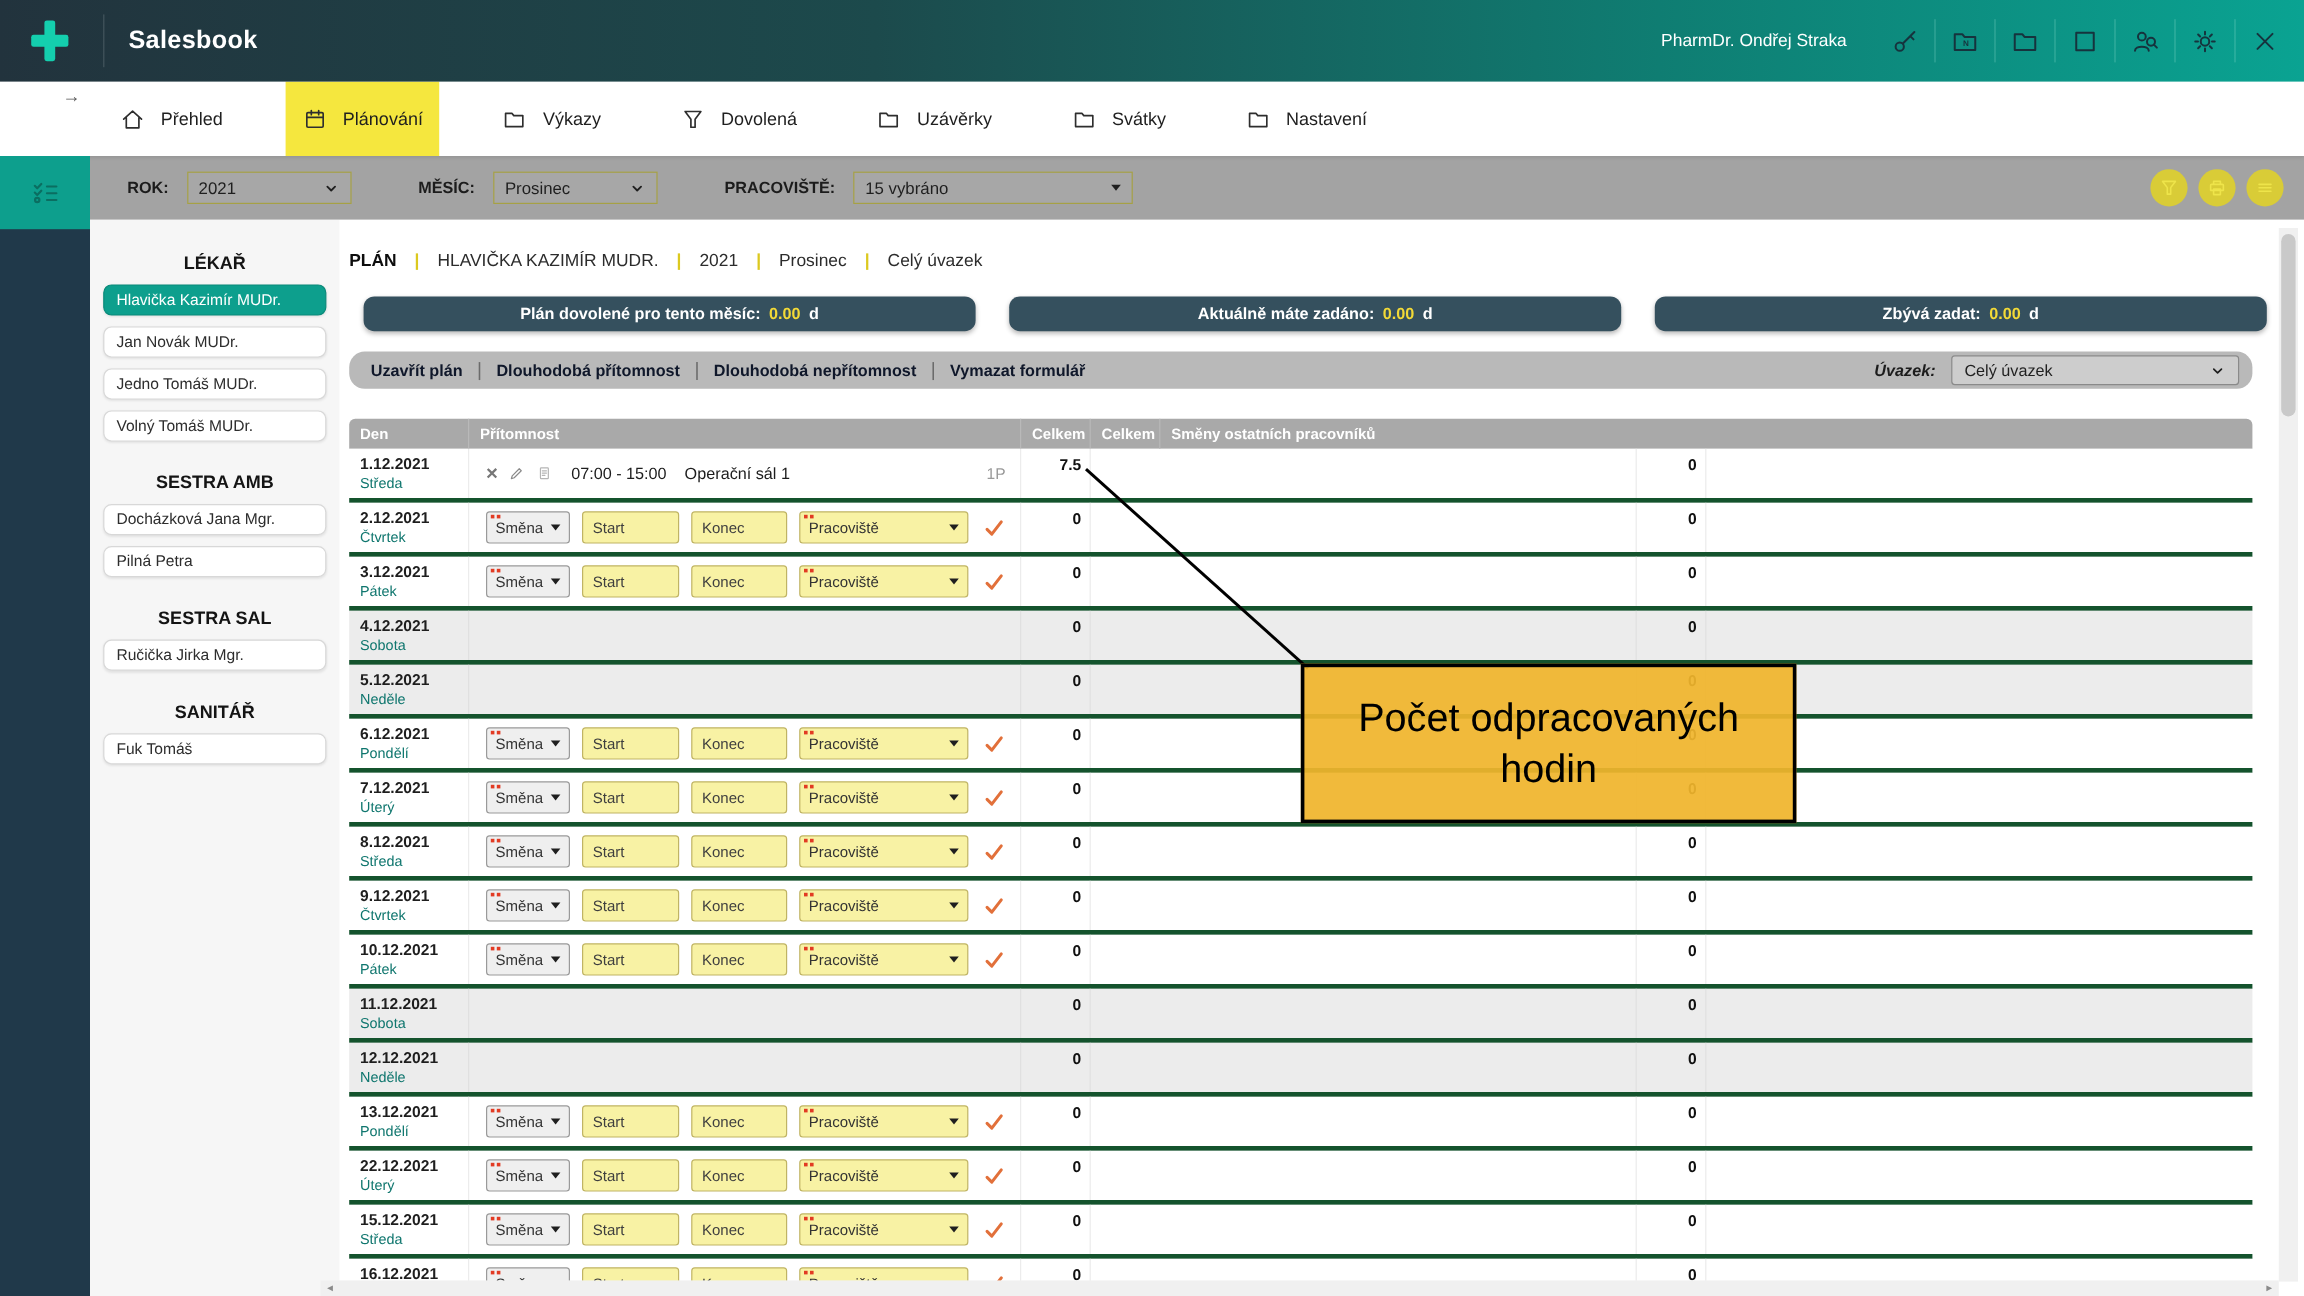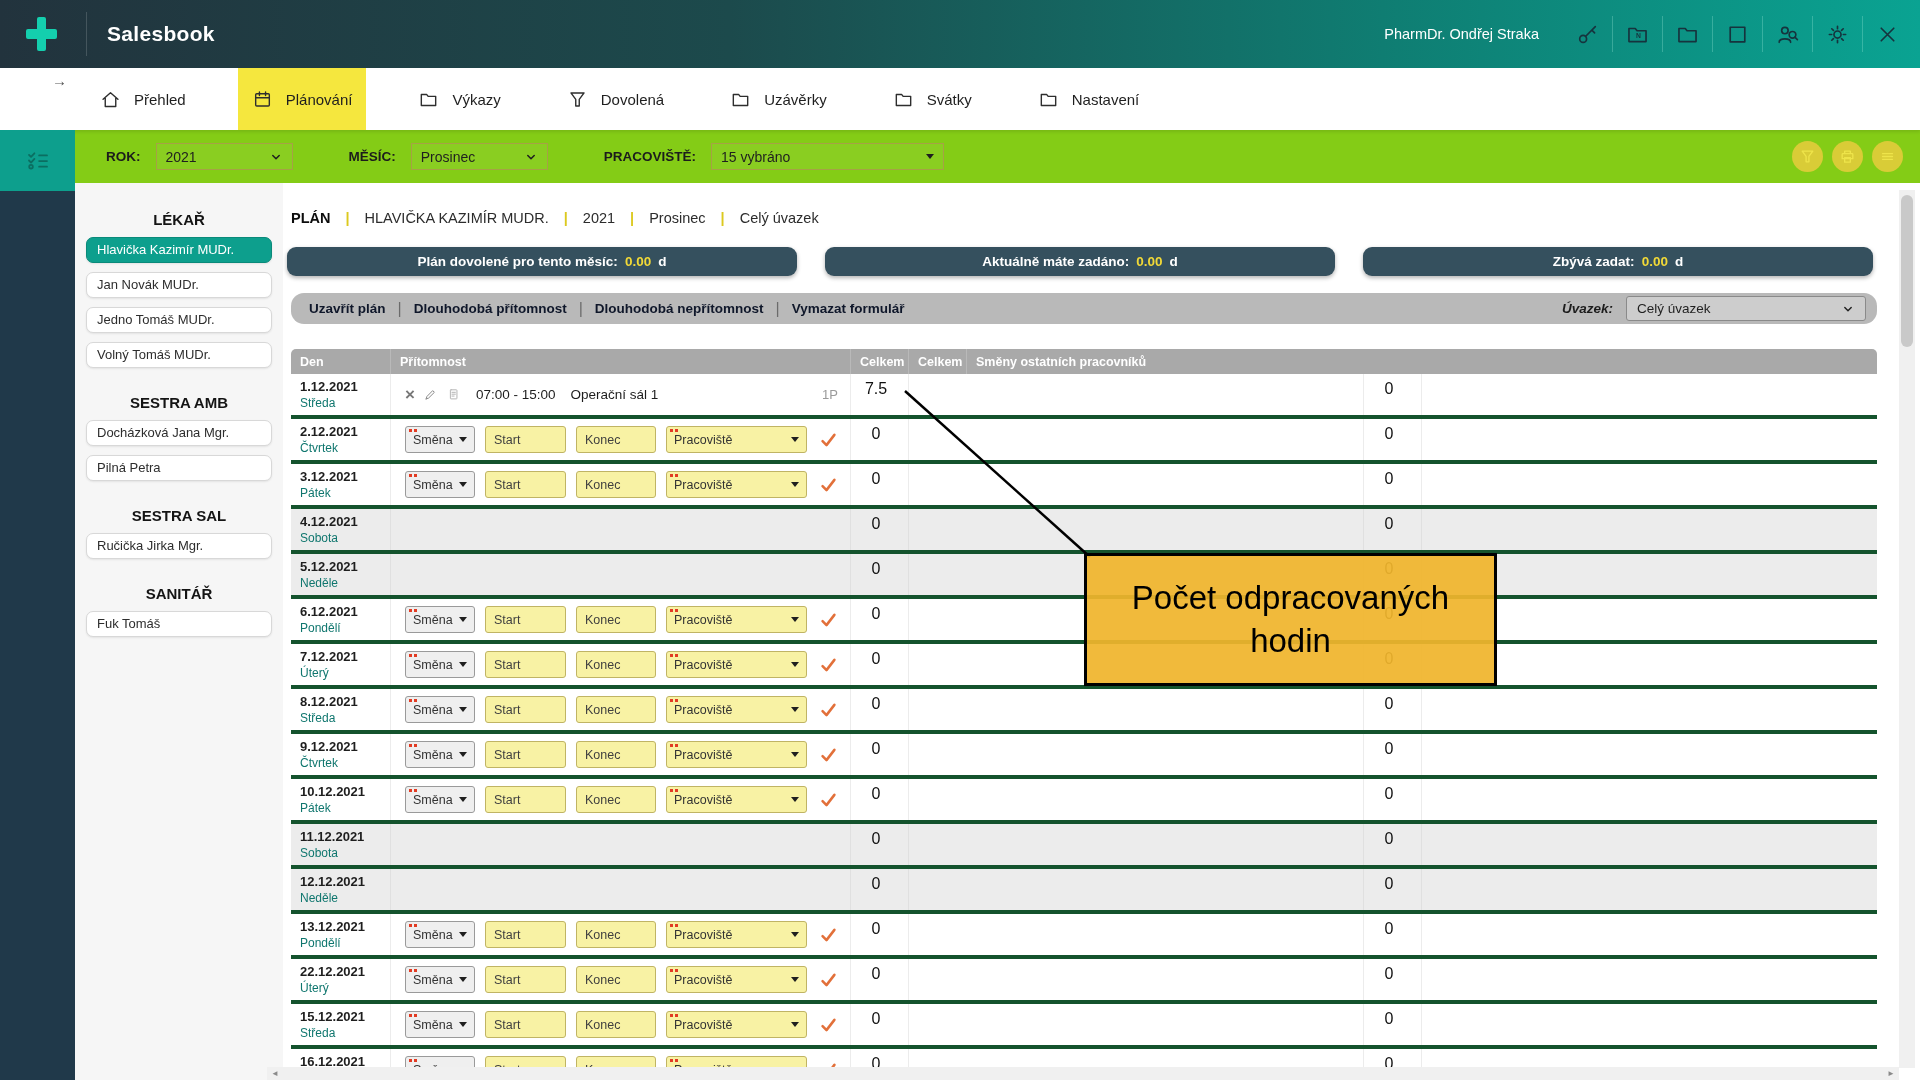--- a/index.html
+++ b/index.html
@@ -34,21 +34,21 @@
   .nav-ic{display:flex;color:#2e2e2e;}
   .nav-ic svg{width:21px;height:21px;}
 
   
   .side-strip{position:absolute;top:130px;left:0;width:75px;height:950px;background:#20394a;}
   .side-square{position:absolute;top:130px;left:0;width:75px;height:61px;background:#0d9f8d;color:#0b6e61;
     display:flex;align-items:center;justify-content:center;cursor:pointer;z-index:2;}
   .side-square svg{width:31px;height:28px;}
 
   
-  .filterbar{position:absolute;top:130px;left:75px;width:1845px;height:53px;background:#84cc16;
+  .filterbar{position:absolute;top:130px;left:75px;width:1845px;height:53px;background:#a3a3a3;
     display:flex;align-items:center;padding-left:31px;z-index:1;}
   .f-label{font-weight:bold;font-size:13.5px;color:#1c1c1c;margin-right:15px;}
   .f-select{height:27px;border:1px solid #a6a145;display:flex;align-items:center;justify-content:space-between;
     padding:0 9px;font-size:14px;color:#1f1f1f;cursor:pointer;background:rgba(255,255,255,.05);}
   .f-select svg{width:13px;height:13px;stroke-width:2.6 !important;}
   .f-sel-rok,.f-sel-mesic{width:137px;margin-right:56px;}
   .f-sel-prac{width:233px;}
   .tri{width:0;height:0;border-left:4.5px solid transparent;border-right:4.5px solid transparent;border-top:5.5px solid #1f1f1f;}
   .f-circles{margin-left:auto;display:flex;gap:9px;padding-right:17px;}
   .f-circle{width:31px;height:31px;border-radius:50%;background:#d9cc37;color:#eee44a;
@@ -63,21 +63,21 @@
     padding:4px 10px 5px;font-size:13px;color:#2d2d2d;box-shadow:0 1px 2px rgba(0,0,0,.08);cursor:pointer;}
   .staff-btn.selected{background:#0d9f8d;border-color:#0a8a7a;color:#fff;}
 
   
   .main{position:absolute;top:183px;left:283px;width:1637px;height:885px;background:#fff;overflow:hidden;}
   .breadcrumb{position:absolute;top:27px;left:8px;display:flex;gap:15px;align-items:center;
     font-size:14.5px;color:#2c2c2c;}
   .bc-item.first{font-weight:bold;color:#0d0d0d;}
   .bc-sep{color:#dcc91f;font-weight:bold;}
 
-  .pills{position:absolute;top:64px;left:4px;width:1586px;display:flex;gap:28px;}
+  .pills{position:absolute;top:64px;left:20px;width:1586px;display:flex;gap:28px;}
   .pill{flex:1;height:29px;background:#35505e;border-radius:9px;display:flex;align-items:center;
     justify-content:center;gap:7px;color:#fff;font-size:13.5px;font-weight:bold;box-shadow:0 2px 4px rgba(0,0,0,.3);}
   .pill .val{color:#f2d937;}
 
   .toolbar{position:absolute;top:110px;left:8px;width:1586px;height:31px;background:#b9b9b9;border-radius:13px;
     display:flex;align-items:center;padding:0 5px 0 18px;}
   .tb-act{font-size:13.5px;font-weight:bold;color:#0f172a;cursor:pointer;}
   .tb-pipe{color:#6b6b6b;margin:0 12px;}
   .uvazek{margin-left:auto;display:flex;align-items:center;}
   .uvazek-label{font-weight:bold;font-size:13.5px;color:#1c1c1c;margin-right:13px;font-style:italic;}
@@ -95,21 +95,21 @@
   .w-den{width:100px;}.w-prit{width:460px;}.w-tot{width:58px;}.w-neprit{width:455px;}.w-smeny{flex:1;}
   .t-row{display:flex;height:45px;background:#fff;border-bottom:4px solid #14532d;}
   .t-row.weekend{background:#ececec;}
   .t-cell{border-right:1px solid #ececec;height:100%;position:relative;}
   .t-row.weekend .t-cell{border-right-color:#e0e0e0;}
   .t-cell:last-child{border-right:none;}
   .c-den{padding:5px 6px 0 9px;}
   .d-date{font-size:13px;font-weight:bold;color:#1e1e1e;}
   .d-day{font-size:12px;color:#0f766e;margin-top:2px;}
   .c-prit{display:flex;align-items:center;padding:0 12px 0 14px;}
-  .c-tot{display:flex;justify-content:center;padding:6px 7px 0 0;font-size:16px;font-weight:normal;color:#101010;}
+  .c-tot{display:flex;justify-content:flex-end;padding:6px 7px 0 0;font-size:13px;font-weight:bold;color:#101010;}
   .e-ic{display:flex;gap:8px;align-items:center;color:#8a8a8a;margin-right:15px;}
   .e-x{font-size:17px;line-height:1;color:#777;font-weight:bold;cursor:pointer;}
   .e-ic svg{width:15px;height:15px;cursor:pointer;}
   .e-doc{color:#b5b5b5;}
   .e-time{font-size:13.5px;color:#1d1d1d;}
   .e-place{margin-left:15px;font-size:13.5px;color:#1d1d1d;}
   .e-badge{margin-left:auto;color:#9a9a9a;font-size:13px;}
   .frm{display:flex;align-items:center;width:100%;}
   .sel{position:relative;height:27px;border:1px solid #9a9a9a;border-radius:3px;background:#efefef;
     display:flex;align-items:center;justify-content:space-between;padding:0 7px;font-size:12.5px;color:#333;cursor:pointer;}

